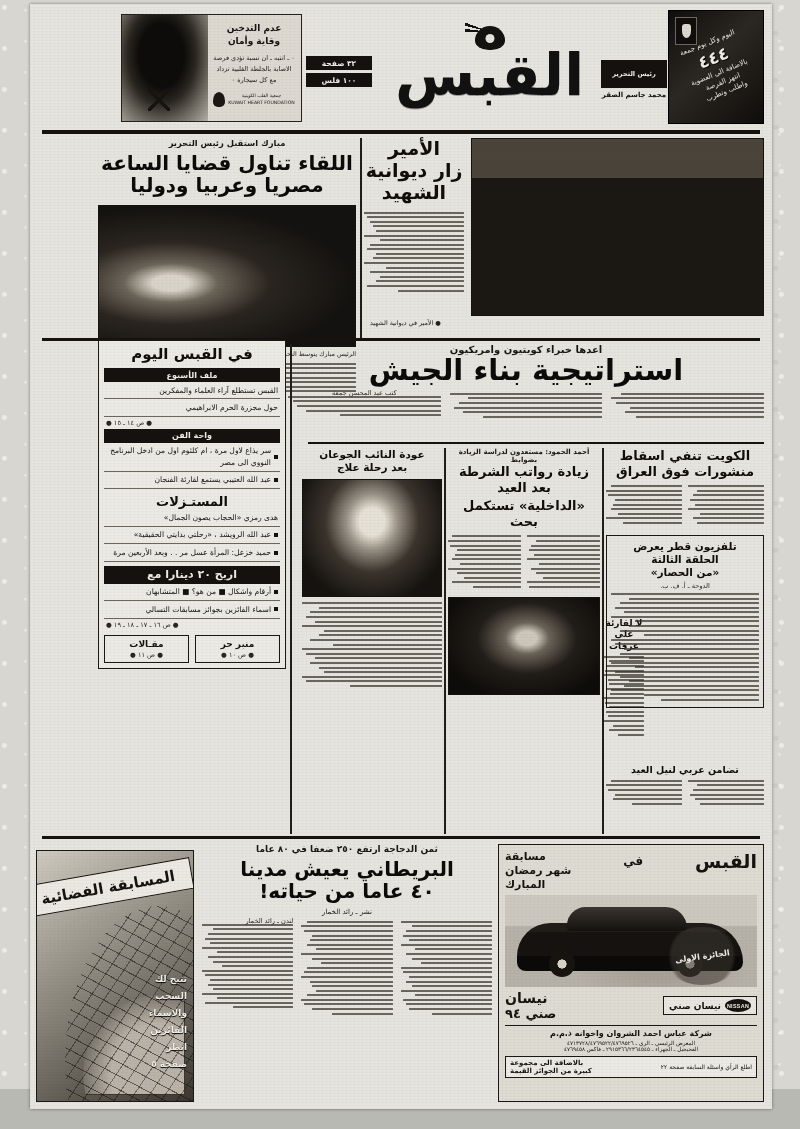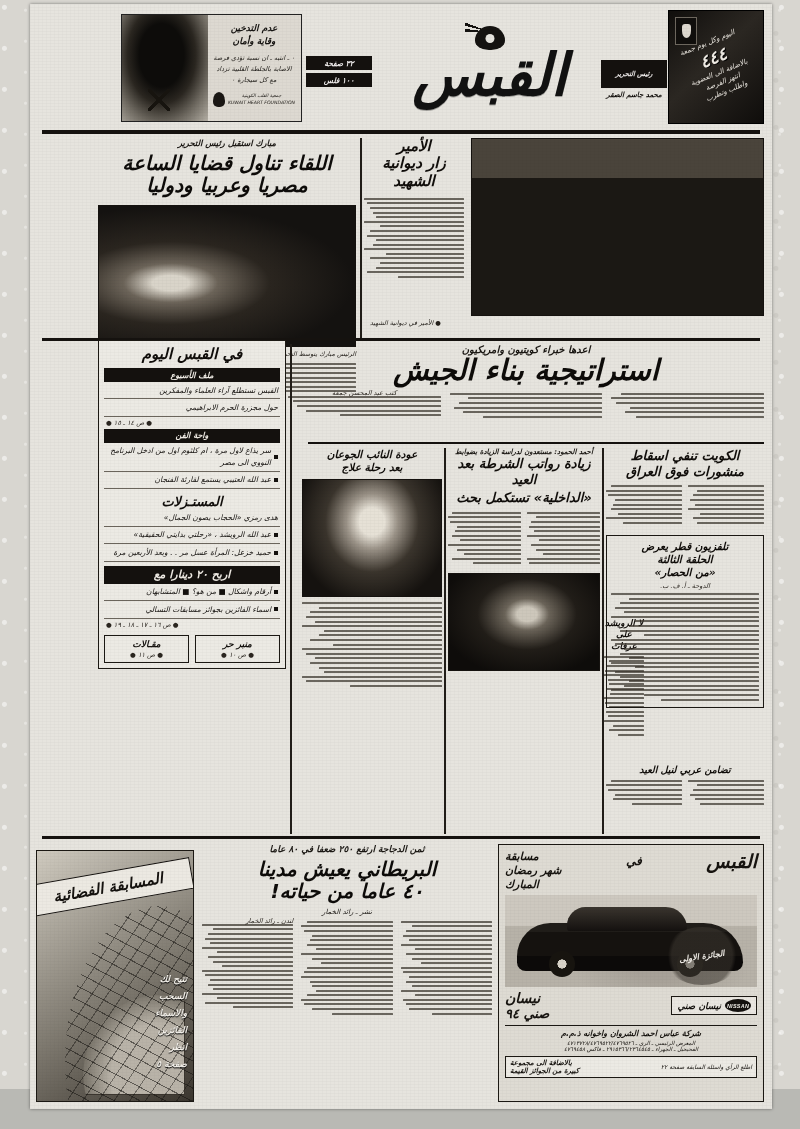--- a/index.html
+++ b/index.html
@@ -9,21 +9,20 @@
     width:800px;height:1129px;overflow:hidden;position:relative;
   }
   .page{
     position:absolute;inset:0;width:800px;height:1089px;
     background:#d8d6d0;
     background-image:
       radial-gradient(circle at 12% 18%, rgba(255,255,255,.5) 0 2px, transparent 3px),
       radial-gradient(circle at 64% 71%, rgba(0,0,0,.05) 0 2px, transparent 3px),
       radial-gradient(circle at 88% 33%, rgba(255,255,255,.35) 0 1px, transparent 2px);
     background-size:37px 41px, 53px 47px, 29px 31px;
-    font-style:italic;
   }
   .sheet{
     position:absolute;left:30px;top:4px;width:742px;height:1105px;
     background:#e6e4de;
     box-shadow:0 0 3px rgba(0,0,0,.45);
     overflow:hidden;
   }
   .grain{
     position:absolute;inset:0;pointer-events:none;opacity:.35;
     background-image:
@@ -150,21 +149,21 @@
 
   
   .hrule{position:absolute;height:2.5px;background:#15120f;}
   .vrule{position:absolute;width:1.6px;background:#211d18;}
 
   
   .kicker{font-size:10px;color:#1a1713;text-align:center;letter-spacing:4px;font-weight:600;}
   .kicker.small{font-size:8.4px;letter-spacing:2px;}
   .hl-xl{font-size:29px;font-weight:bold;color:#0d0b09;line-height:1.06;text-align:center;letter-spacing:-1px;}
   .hl-lg{font-size:20px;font-weight:bold;color:#0d0b09;line-height:1.12;text-align:center;letter-spacing:-.5px;}
-  .hl-md{font-size:15px;font-weight:bold;color:#100d0a;line-height:1.15;text-align:center;}
+  .hl-md{font-size:19px;font-weight:bold;color:#100d0a;line-height:1.15;text-align:center;}
   .hl-sm{font-size:13px;font-weight:bold;color:#100d0a;line-height:1.2;text-align:center;}
   .hl-xs{font-size:10.5px;font-weight:bold;color:#100d0a;line-height:1.25;text-align:center;}
   .byline{font-size:6.6px;color:#2a251f;text-align:center;}
   .caption{font-size:6.4px;color:#24201b;}
 
   
   .photo{background:#2e2a25;position:relative;overflow:hidden;border:1px solid #15120f;}
   .photo.p1{
     background-image:
       radial-gradient(ellipse at 28% 55%, #d9d4c9 0 7%, #6c6459 18%, #2a251f 38%, #141210 70%),
@@ -519,21 +518,21 @@
             <div class="ln s3"></div>
         <div class="ln s5"></div>
             <div class="ln s2"></div>
             <div class="ln s8"></div>
       </div>
     </div>
     <div class="photo soldier" style="height:96px;margin-top:6px"></div>
   </div>
 
   <div style="position:absolute;right:128px;top:614px;width:40px;">
-    <div class="hl-xs" style="font-size:9px">لا الرويشد</div>
+    <div class="hl-xs" style="font-size:9px">لا لقارئة</div>
     <div class="hl-xs" style="font-size:9px">على عرفات</div>
     <div class="col-text" style="margin-top:4px">
       <div class="ln s1"></div>
           <div class="ln s3"></div>
           <div class="ln s2"></div>
       <div class="ln s4"></div>
           <div class="ln s1"></div>
           <div class="ln s6"></div>
       <div class="ln s3"></div>
           <div class="ln s2"></div>

